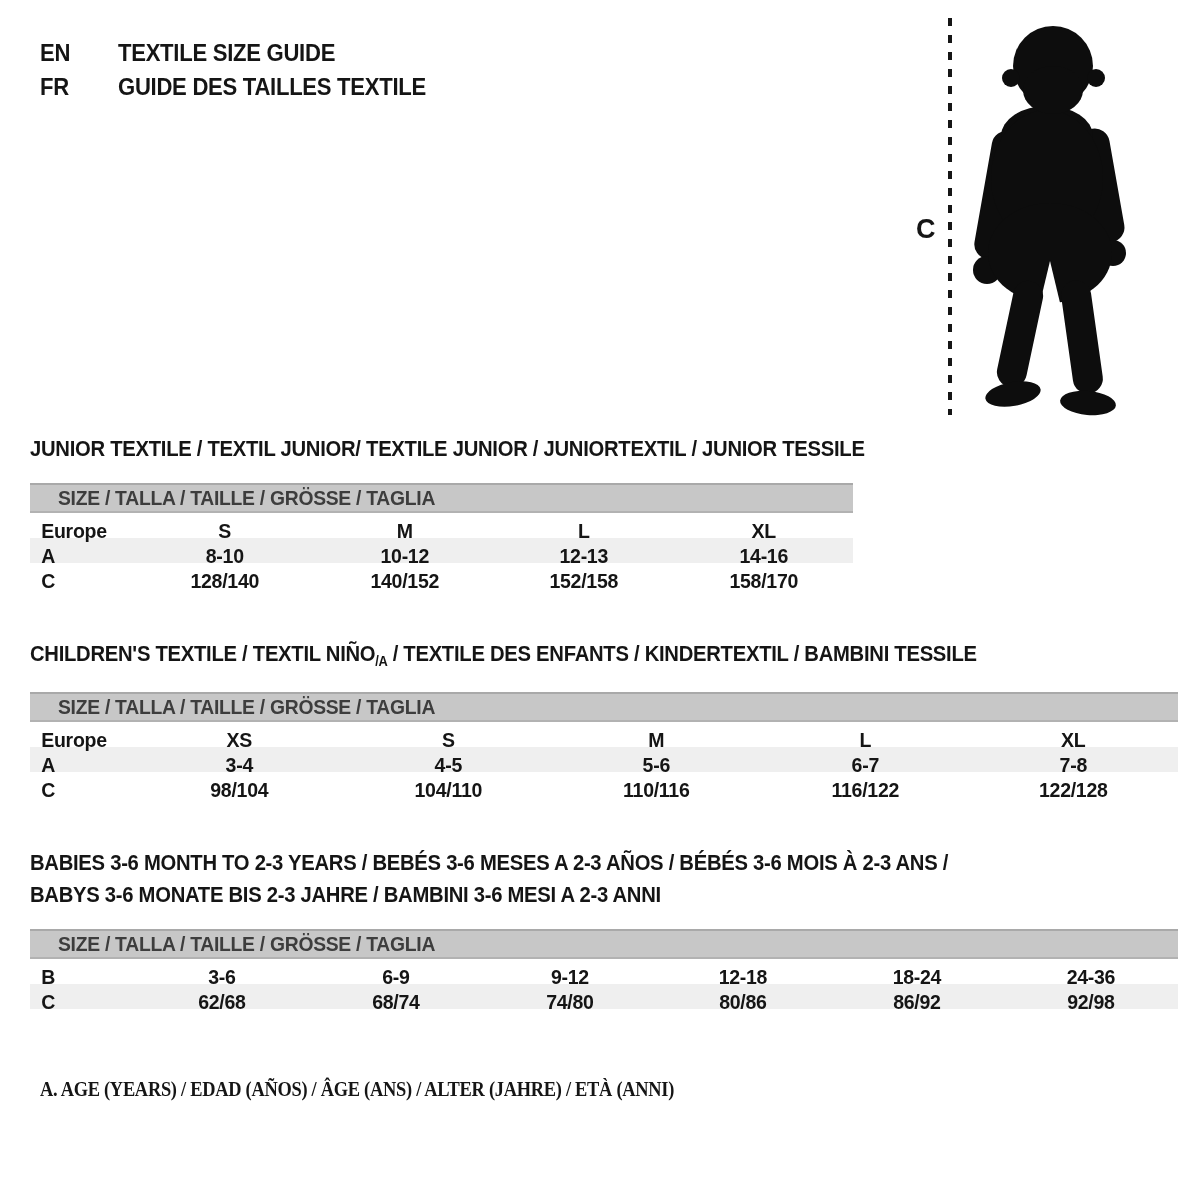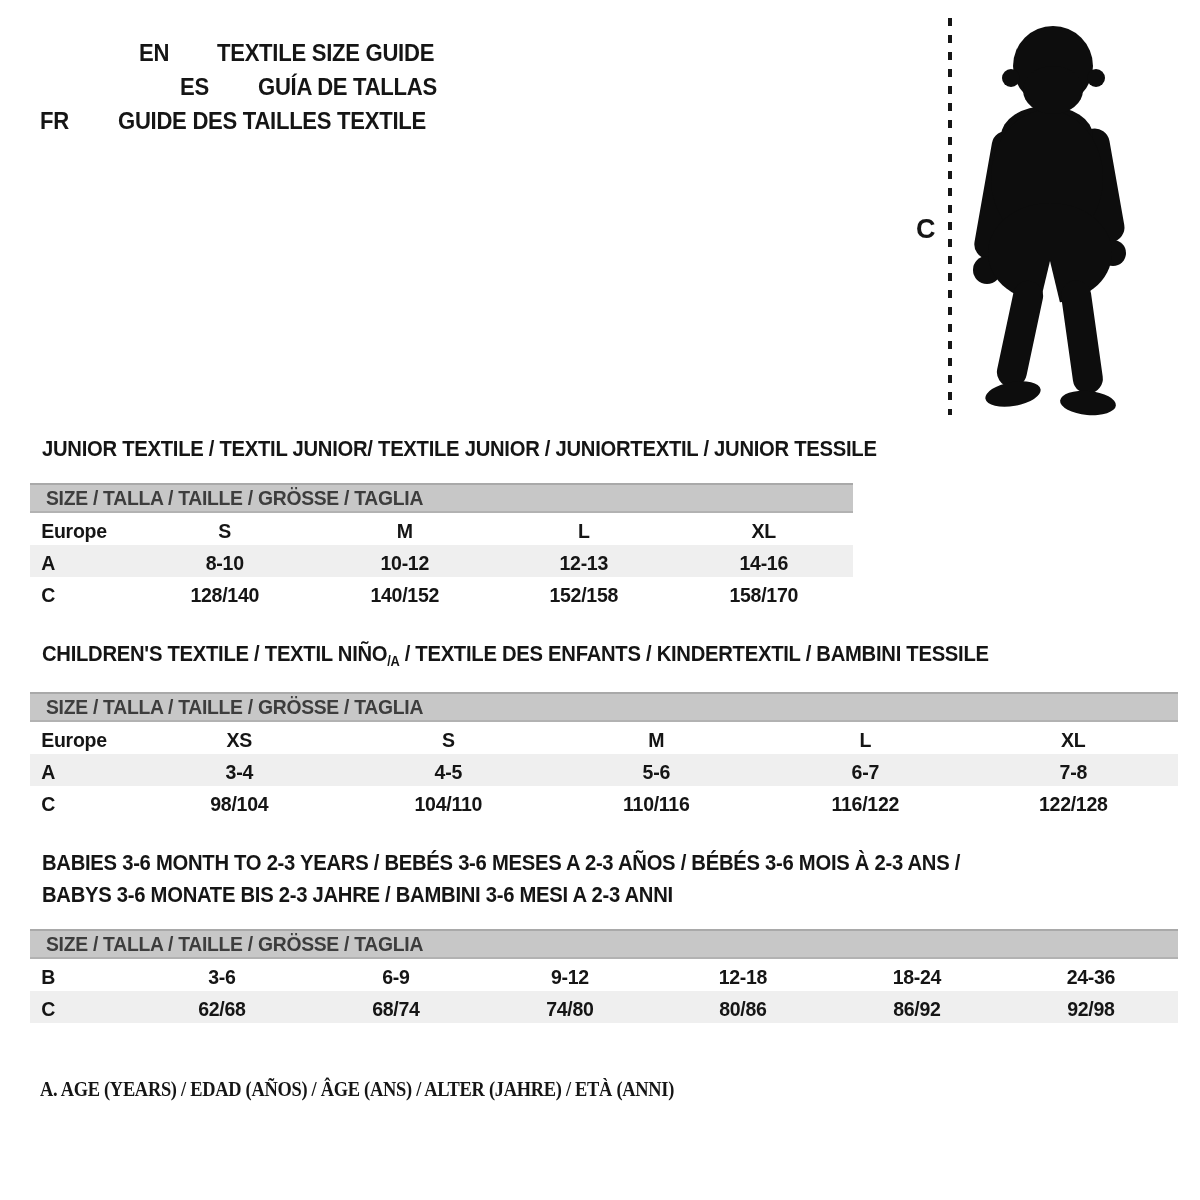--- a/index.html
+++ b/index.html
@@ -6,64 +6,60 @@
   body{
     width:1200px;height:1200px;position:relative;overflow:hidden;
     background:#ffffff;color:#151515;
     font-family:"Liberation Sans", sans-serif;font-weight:bold;
   }
   .abs{position:absolute;}
   .cond{display:inline-block;transform:scaleX(0.92);transform-origin:0 50%;letter-spacing:-0.3px;white-space:nowrap;}
 
   
   .langs{top:36px;left:40px;font-size:24px;line-height:34px;}
-  .lang-row{display:flex;justify-content:flex-end;}
+  .lang-row{display:flex;}
   .lang-code{width:78px;flex:0 0 78px;}
 
   
   .height-line{
     left:948px;top:18px;width:4px;height:397px;
     background:repeating-linear-gradient(to bottom,#161616 0 8px,transparent 8px 17px);
   }
   .height-label{left:916px;top:214px;font-size:27px;}
   .baby{left:955px;top:18px;}
 
   
-  .sec-title{left:42px;font-size:22px;line-height:26px;}
+  .sec-title{left:30px;font-size:22px;line-height:26px;}
   .sub{font-size:14px;vertical-align:-5px;letter-spacing:-0.5px;}
 
   
   .stable{left:30px;}
   .size-header{
     height:30px;line-height:26px;box-sizing:border-box;
     background:#c7c7c7;border-top:2px solid #a9a9a9;border-bottom:2px solid #b2b2b2;
-    color:#3d3d3d;font-size:21px;padding-left:16px;
+    color:#3d3d3d;font-size:21px;padding-left:28px;
   }
-  .trow{display:grid;height:32px;line-height:35px;font-size:21px;}
+  .trow{display:grid;height:25px;line-height:35px;font-size:21px;}
   .cols4{grid-template-columns:105px repeat(4,1fr);}
   .cols5{grid-template-columns:105px repeat(5,1fr);}
   .cols6{grid-template-columns:105px repeat(6,1fr);}
   .stripe{background:#efefef;}
   .cell{text-align:center;transform:scaleX(0.93);transform-origin:50% 50%;letter-spacing:-0.3px;}
   .cell.lbl{text-align:left;padding-left:12px;transform-origin:0 50%;}
 
   
   .legend{top:1072px;left:40px;font-size:20px;line-height:34px;font-family:Liberation Serif, serif;}
 </style>
 </head>
 <body>
 
 <div class="abs langs">
   <div class="lang-row">
     <span class="lang-code cond">EN</span>
     <span class="cond">TEXTILE SIZE GUIDE</span>
-  </div>
-  <div class="lang-row">
-    <span class="lang-code cond">ES</span>
-    <span class="cond">GUÍA DE TALLAS</span>
   </div>
   <div class="lang-row">
     <span class="lang-code cond">FR</span>
     <span class="cond">GUIDE DES TAILLES TEXTILE</span>
   </div>
 </div>
 
 <div class="abs height-line"></div>
 <div class="abs height-label">C</div>
 <svg class="abs baby" width="185" height="400" viewBox="0 0 185 400" aria-hidden="true">

